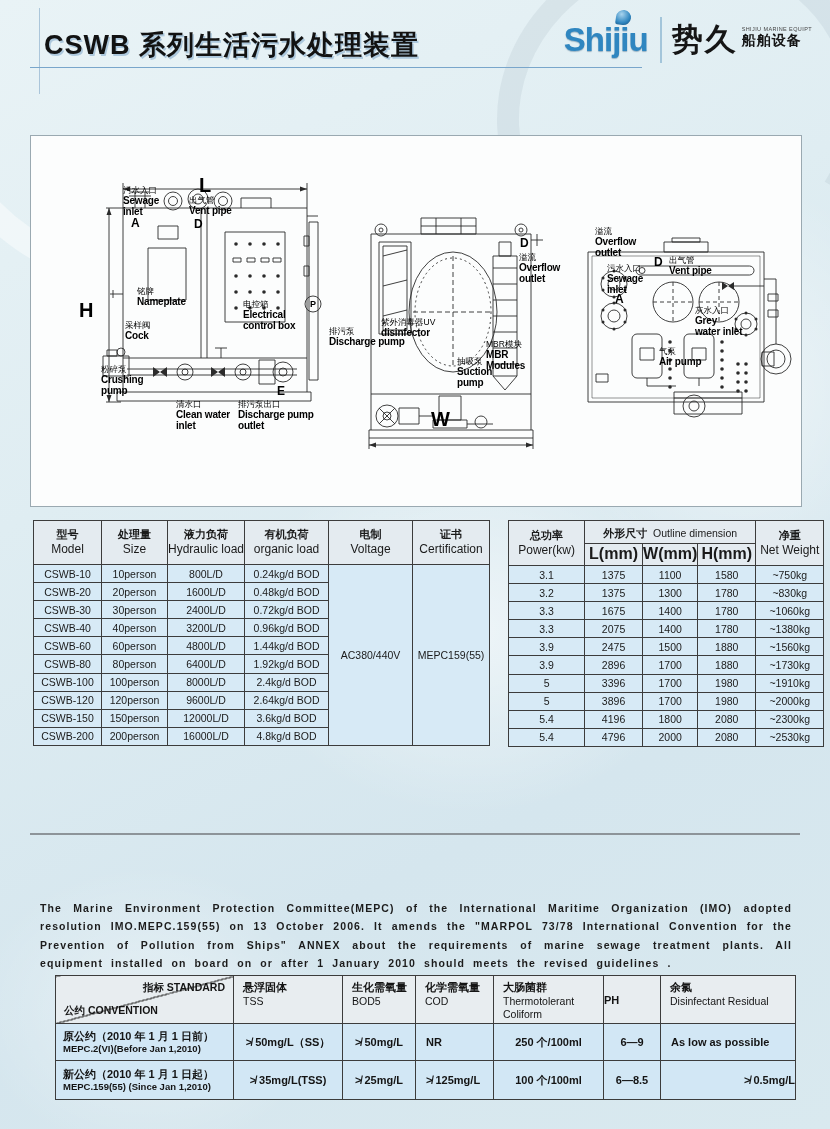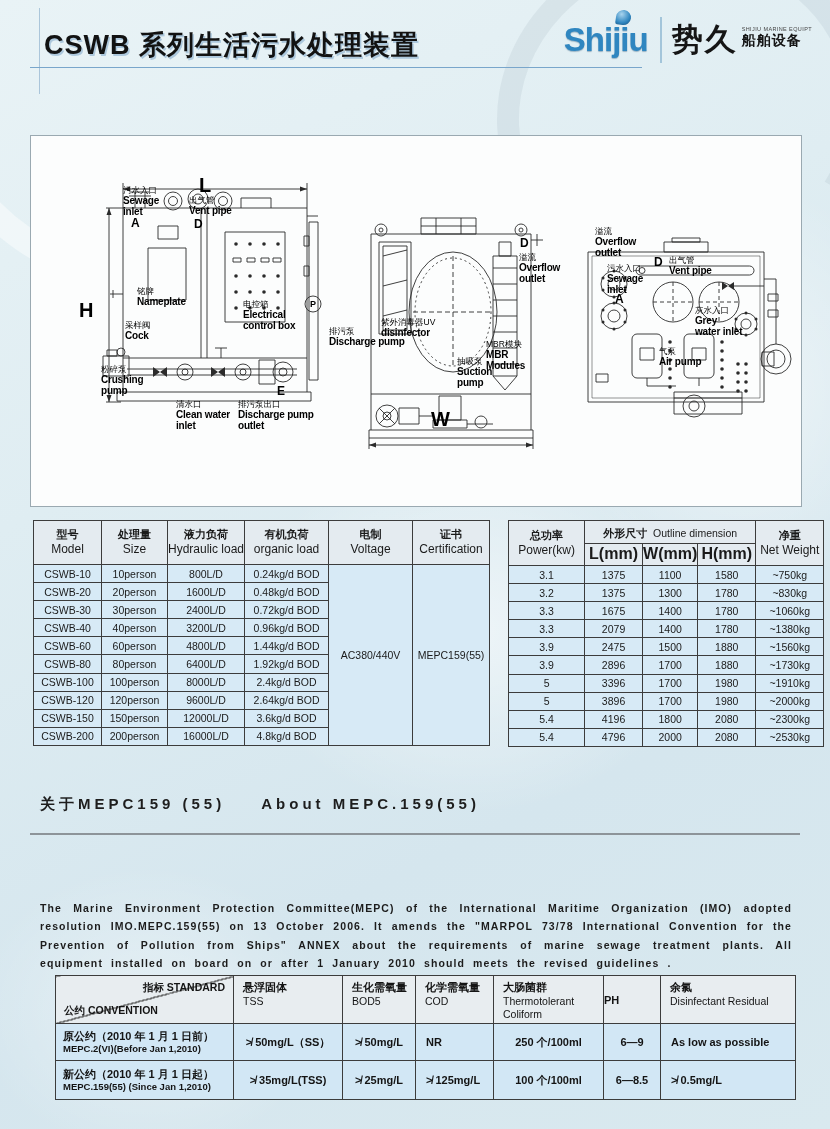--- a/index.html
+++ b/index.html
@@ -564,21 +564,21 @@
           </tr>
         <tr>
             <td>3.3</td>
             <td>1675</td>
             <td>1400</td>
             <td>1780</td>
             <td>~1060kg</td>
           </tr>
         <tr>
             <td>3.3</td>
-            <td>2079</td>
+            <td>2075</td>
             <td>1400</td>
             <td>1780</td>
             <td>~1380kg</td>
           </tr>
         <tr>
             <td>3.9</td>
             <td>2475</td>
             <td>1500</td>
             <td>1880</td>
             <td>~1560kg</td>
@@ -615,23 +615,20 @@
             <td>5.4</td>
             <td>4796</td>
             <td>2000</td>
             <td>2080</td>
             <td>~2530kg</td>
           </tr>
       </tbody>
     </table>
   </div>
 
-  <div class="mepc-head">
-    <span>关于MEPC159 (55)</span><span class="gap"></span><span>About MEPC.159(55)</span>
-  </div>
   <div class="mepc-rule"></div>
   <div class="para-en">The Marine Environment Protection Committee(MEPC) of the International Maritime Organization (IMO) adopted resolution IMO.MEPC.159(55) on 13 October 2006. It amends the "MARPOL 73/78 International Convention for the Prevention of Pollution from Ships" ANNEX about the requirements of marine sewage treatment plants. All equipment installed on board on or after 1 January 2010 should meets the revised guidelines .</div>
 
   <div class="stds">
     <table>
       <colgroup>
           <col style="width:178px">
           <col style="width:109px">
           <col style="width:73px">
           <col style="width:78px">
@@ -684,18 +681,18 @@
         <tr>
           <td class="rowlab">
               <span class="cn">新公约（2010 年 1 月 1 日起）</span>
               <span class="en">MEPC.159(55) (Since Jan 1,2010)</span>
             </td>
           <td class="val">≯ 35mg/L(TSS)</td>
           <td class="val">≯ 25mg/L</td>
           <td class="val" style="text-align:left;padding-left:10px">≯ 125mg/L</td>
           <td class="val">100 个/100ml</td>
           <td class="val">6—8.5</td>
-          <td class="val" style="text-align:left;padding-left:10px">≯ 0.5mg/L</td>
+          <td class="val" style="text-align:right;padding-left:10px">≯ 0.5mg/L</td>
         </tr>
       </tbody>
     </table>
   </div>
 </div>
 
 </body></html>

